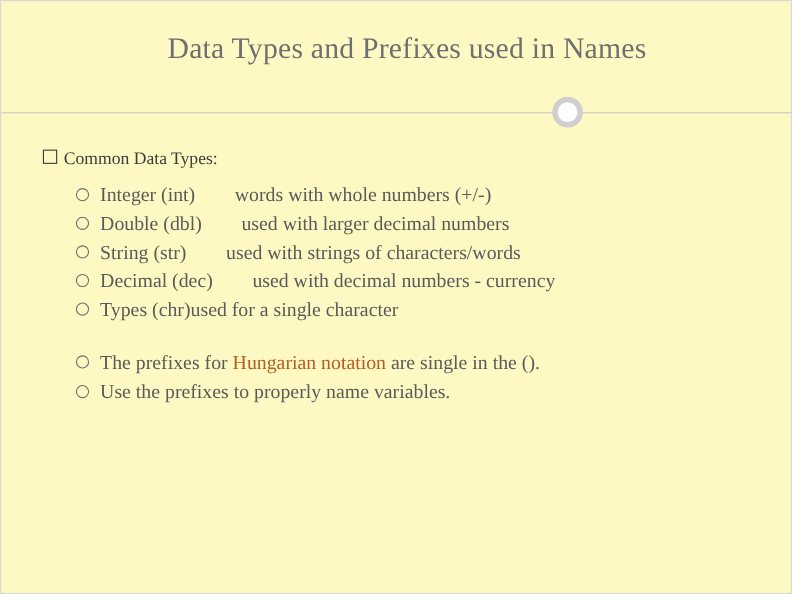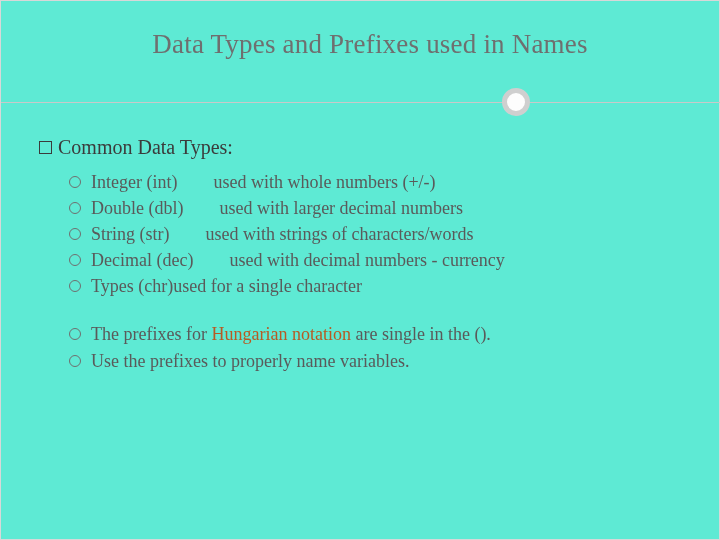--- a/index.html
+++ b/index.html
@@ -7,21 +7,21 @@
   body {
     background: #eeeeee;
     font-family: Georgia, 'Times New Roman', serif;
     color: #595959;
     position: relative;
     overflow: hidden;
   }
   .slide {
     width: 720px;
     height: 540px;
-    background: #5eead4;
+    background: #fef9c3;
     border: 1px solid #d8d8d8;
     position: relative;
     padding: 28px 18px 32px 38px;
   }
   .title {
     font-size: 27px;
     font-weight: 400;
     color: #6f6f6f;
     text-align: center;
     margin-bottom: 28px;
@@ -45,21 +45,21 @@
     left: 72%;
     top: 0;
     width: 28px;
     height: 28px;
     border-radius: 50%;
     background: #fdfdfd;
     border: 5px solid #cfcfcf;
     transform: translateX(-50%);
   }
   .section-heading {
-    font-size: 20px;
+    font-size: 16px;
     color: #3b3b3b;
     margin-bottom: 10px;
   }
   .section-heading .box {
     display: inline-block;
     width: 13px;
     height: 13px;
     border: 1.6px solid #3b3b3b;
     margin-right: 6px;
     position: relative;
@@ -103,21 +103,21 @@
   <div class="hr-wrap">
     <hr class="hr">
     <div class="ring"></div>
   </div>
 
   <div class="section-heading">
     <span class="box"></span><span>Common Data Types:</span>
   </div>
 
   <ul class="bullets">
-    <li>Integer (int)  used with whole numbers (+/-)</li>
+    <li>Integer (int)  words with whole numbers (+/-)</li>
     <li>Double (dbl)  used with larger decimal numbers</li>
     <li>String (str)  used with strings of characters/words</li>
     <li>Decimal (dec)  used with decimal numbers - currency</li>
     <li>Types (chr)used for a single character</li>
   </ul>
 
   <ul class="bullets">
     <li>
       <span>The prefixes for </span><span class="accent">Hungarian notation</span><span> are single in the ().</span>
     </li>

